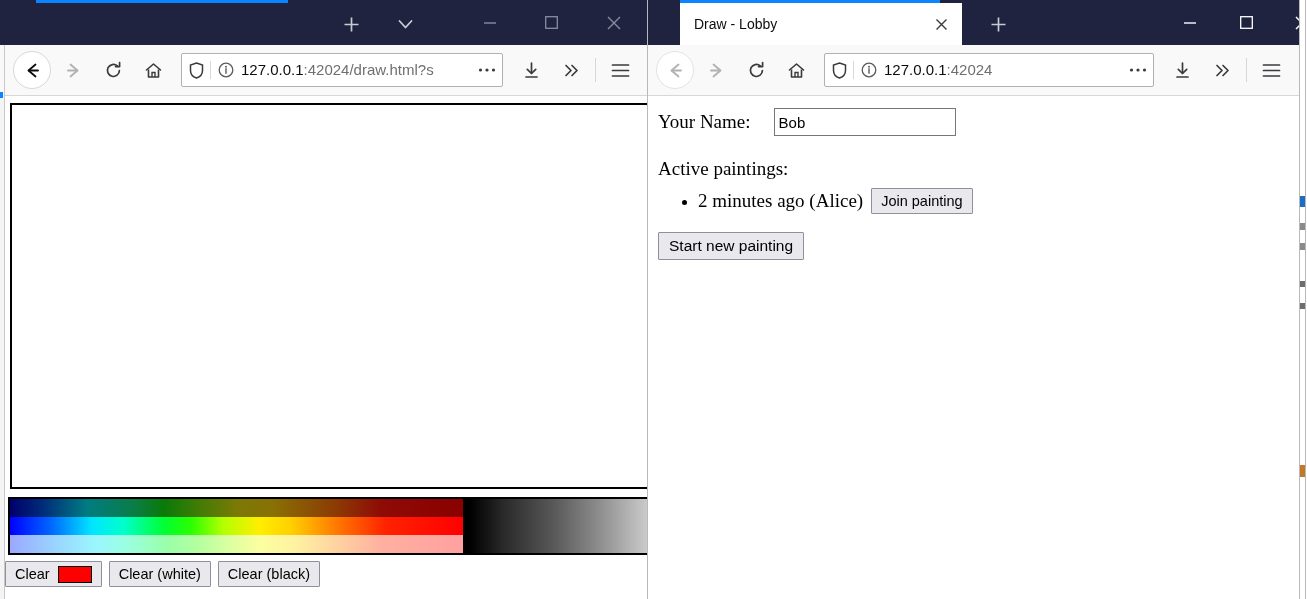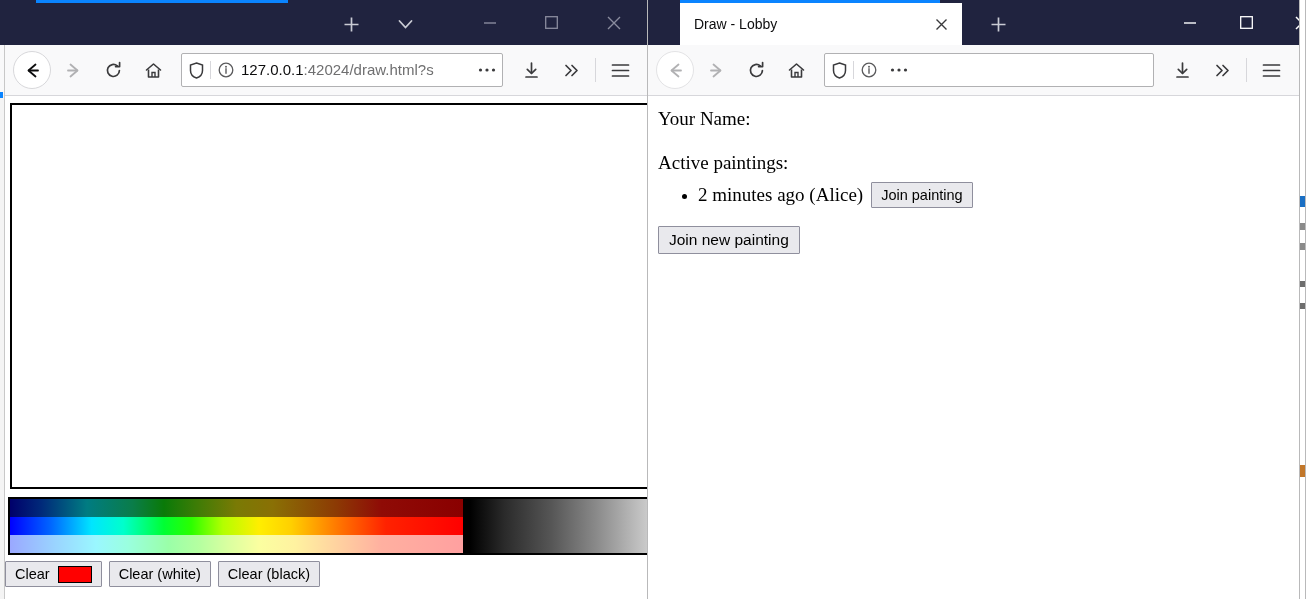--- a/index.html
+++ b/index.html
@@ -405,20 +405,23 @@
           </svg>
         </span>
         <span class="vsep"></span>
         <span class="infoi">
           <svg width="16" height="16" viewBox="0 0 16 16">
             <circle cx="8" cy="8" r="6.8" stroke="#5a5a5c" stroke-width="1.3" fill="none"></circle>
             <path d="M8 6.8 V11.3" stroke="#5a5a5c" stroke-width="1.4" stroke-linecap="round"></path>
             <circle cx="8" cy="4.7" r="0.95" fill="#5a5a5c"></circle>
           </svg>
         </span>
+        <span class="url-text-wrap">
+          <span class="url-text"><span>127.0.0.1</span><span class="dim">:42024</span></span>
+        </span>
         <span class="dots">
           <svg width="18" height="6" viewBox="0 0 18 6">
             <circle cx="2.5" cy="3" r="1.6" fill="#3a3a3c"></circle>
             <circle cx="9" cy="3" r="1.6" fill="#3a3a3c"></circle>
             <circle cx="15.5" cy="3" r="1.6" fill="#3a3a3c"></circle>
           </svg>
         </span>
       </div>
 
       <div class="tb-right">
@@ -442,38 +445,39 @@
           </svg>
         </div>
       </div>
     </div>
 
     <div class="content" style="position:absolute; left:0; top:96px; width:651px; height:503px;">
       <div class="lobby">
 
         <div class="row-name">
           <span class="serif">Your Name:</span>
+          <input class="textfield" type="text" value="Bob" style="">
         </div>
 
         <div class="serif active-label">Active paintings:</div>
 
         <ul class="paint-list">
           <li>
             <span class="li-inner">
               <span class="serif">2 minutes ago (Alice)</span>
               <button class="gbtn">
                 <span>Join painting</span>
               </button>
             </span>
           </li>
         </ul>
 
         <div class="start-wrap">
           <button class="gbtn" style="font-size:15.5px;padding:4px 10px;">
-            <span>Join new painting</span>
+            <span>Start new painting</span>
           </button>
         </div>
 
       </div>
     </div>
   </div>
 
 </div>
 
 </body></html>

